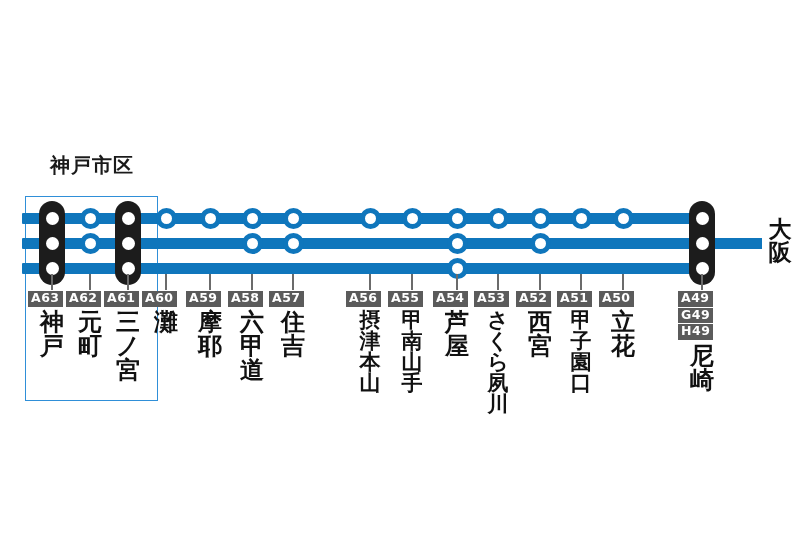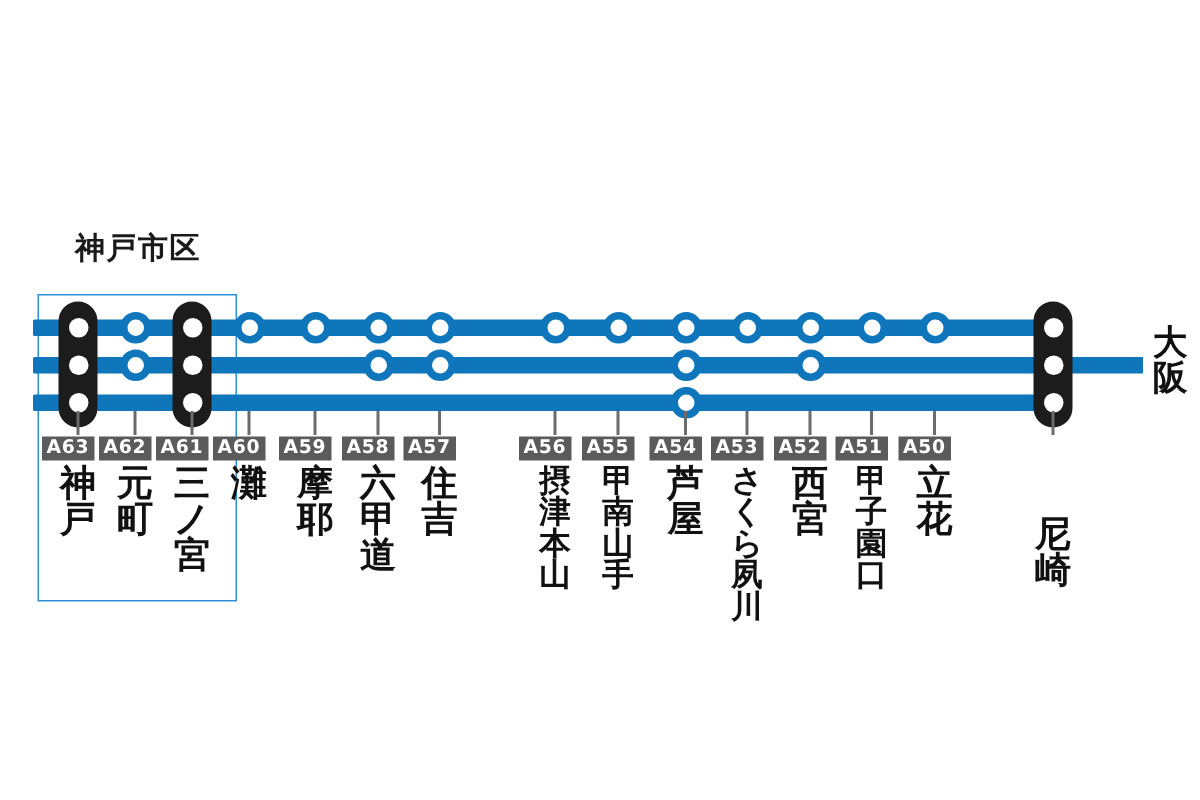--- a/index.html
+++ b/index.html
@@ -256,20 +256,25 @@
     </div>
     <div class="sname" style="left: 607px; top: 310px; width: 32px;">
       <span>立</span>
       <span>花</span>
     </div>
     <div class="capsule" style="left: 689px; top: 201px; width: 26px; height: 84px;"></div>
     <div class="capsule-dot" style="left: 695.5px; top: 211.5px;"></div>
     <div class="capsule-dot" style="left: 695.5px; top: 236.5px;"></div>
     <div class="capsule-dot" style="left: 695.5px; top: 261.5px;"></div>
     <div class="tick" style="left: 701.25px; top: 274px; height: 16px;"></div>
+    <div class="code-stack" style="left: 678px; top: 291px; width: 48px;">
+      <div class="code">A49</div>
+      <div class="code">G49</div>
+      <div class="code">H49</div>
+    </div>
     <div class="sname" style="left: 686px; top: 344px; width: 32px;">
       <span>尼</span>
       <span>崎</span>
     </div>
     <div class="dir-label" style="left: 765px; top: 218px; width: 30px;">
       <span>大</span>
       <span>阪</span>
     </div>
   </div>
 

